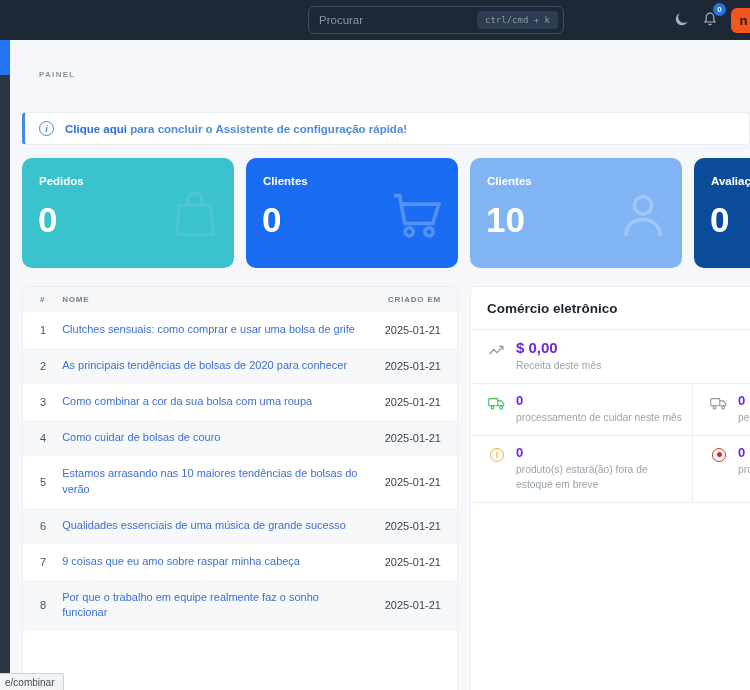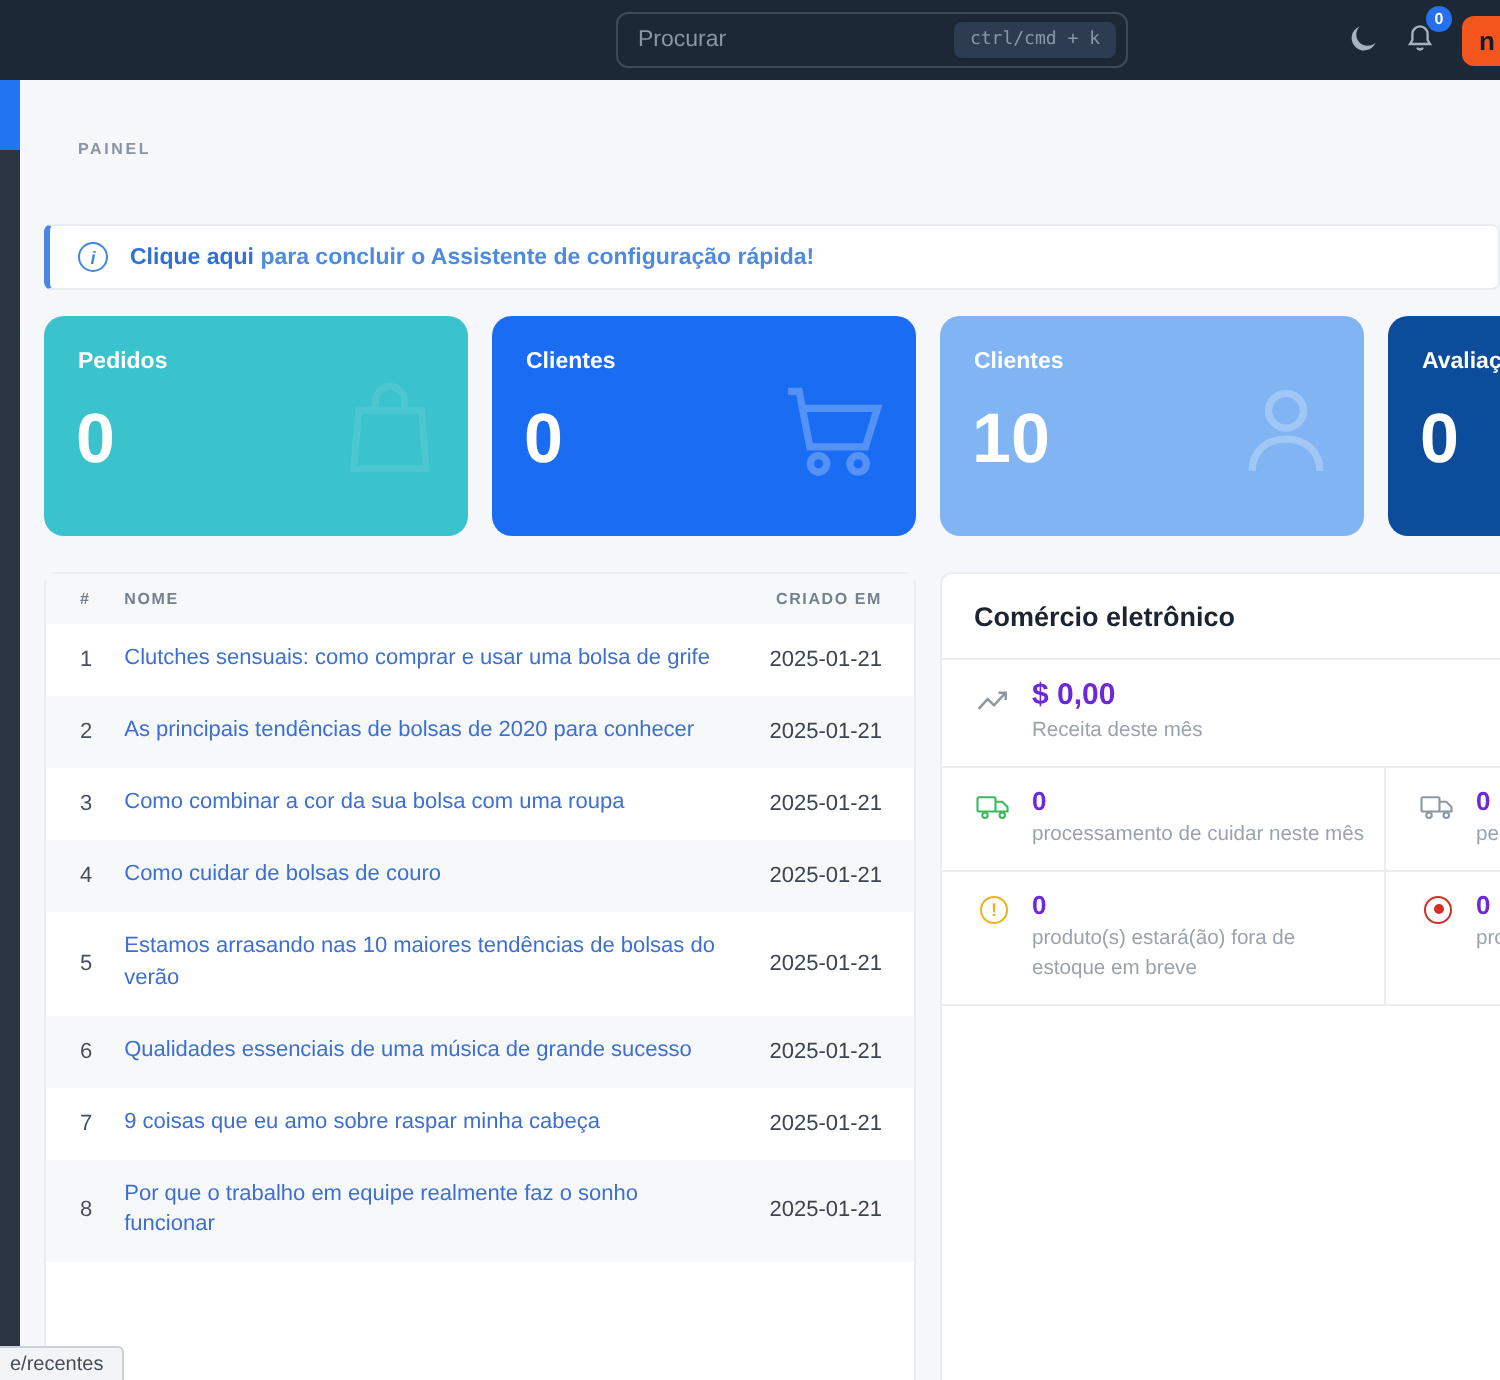--- a/index.html
+++ b/index.html
@@ -367,13 +367,13 @@
           </span>
       </span>
       <div>
         <div class="ecom-value">0</div>
         <div class="ecom-label">prod</div>
       </div>
     </div>
   </div>
 </div>
 
-<div class="statusbar">e/recentes</div>
+<div class="statusbar">e/combinar</div>
 
 </body></html>

